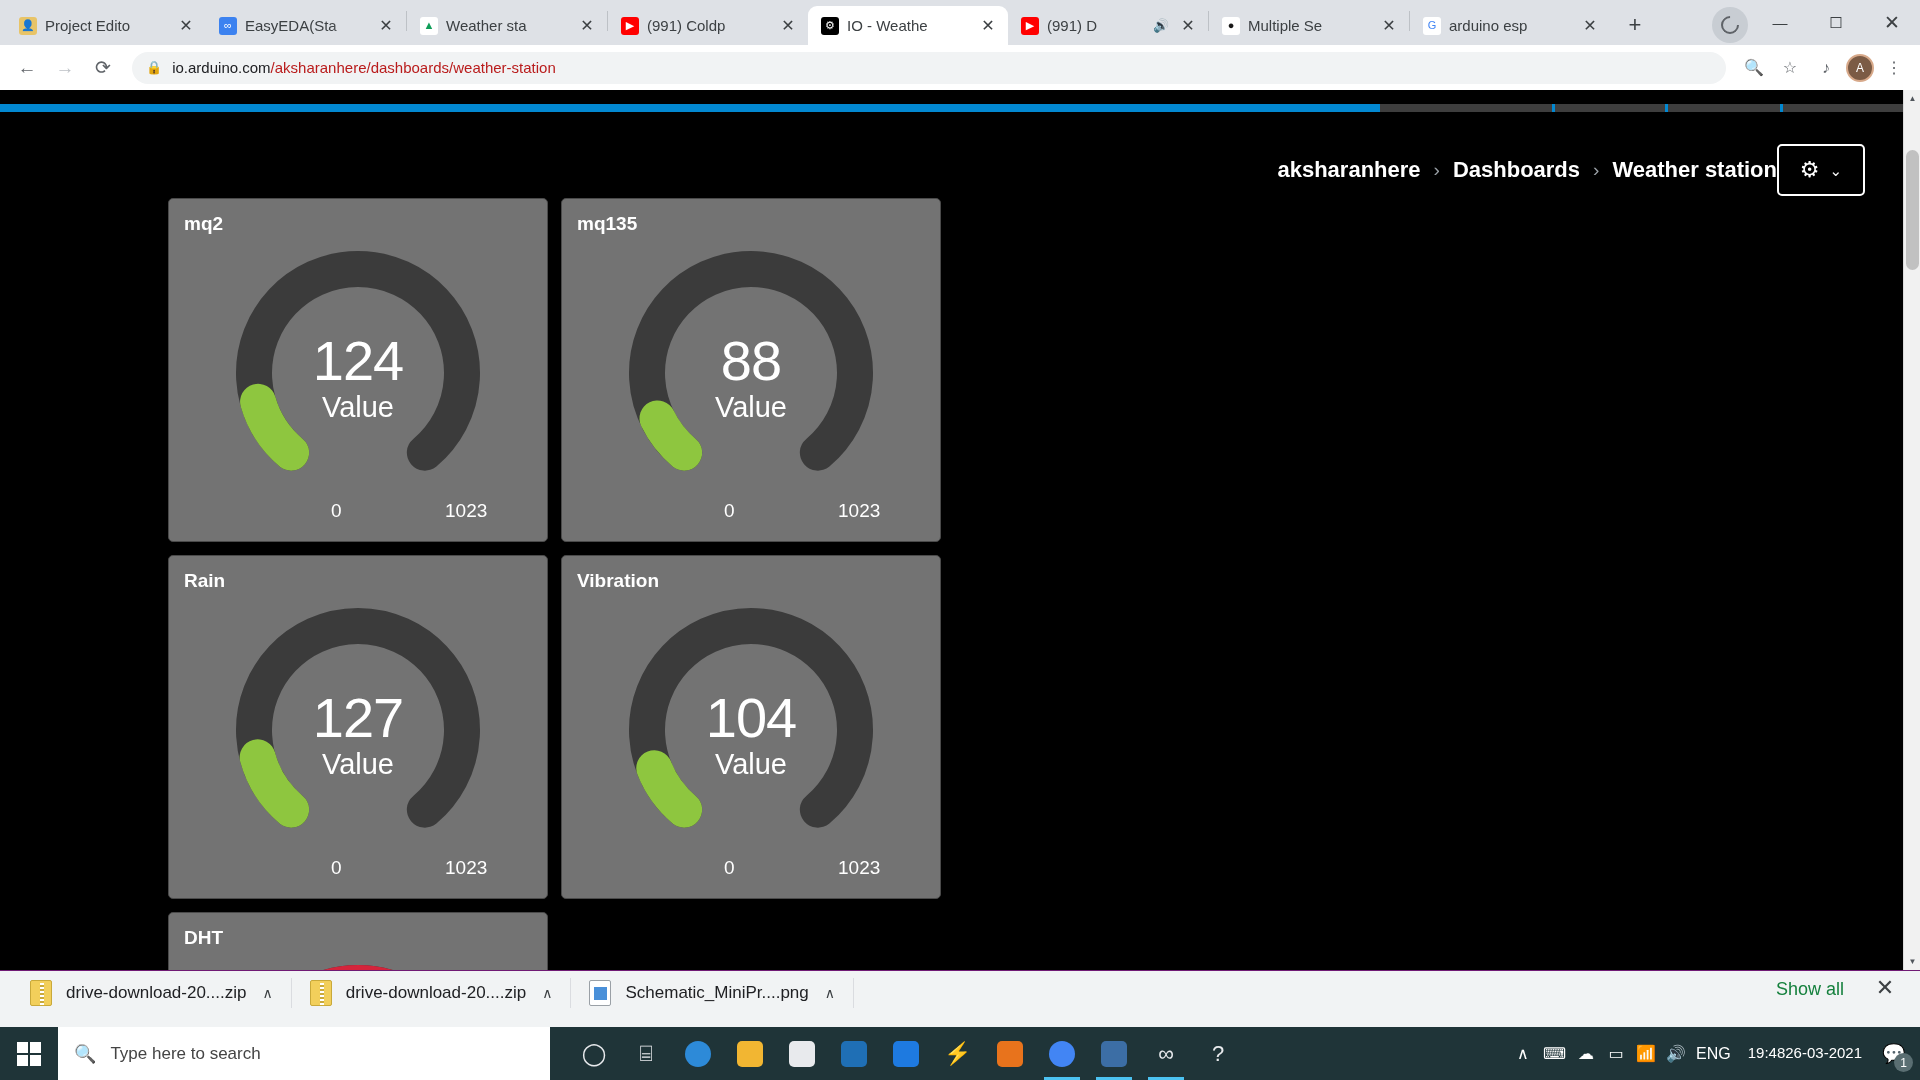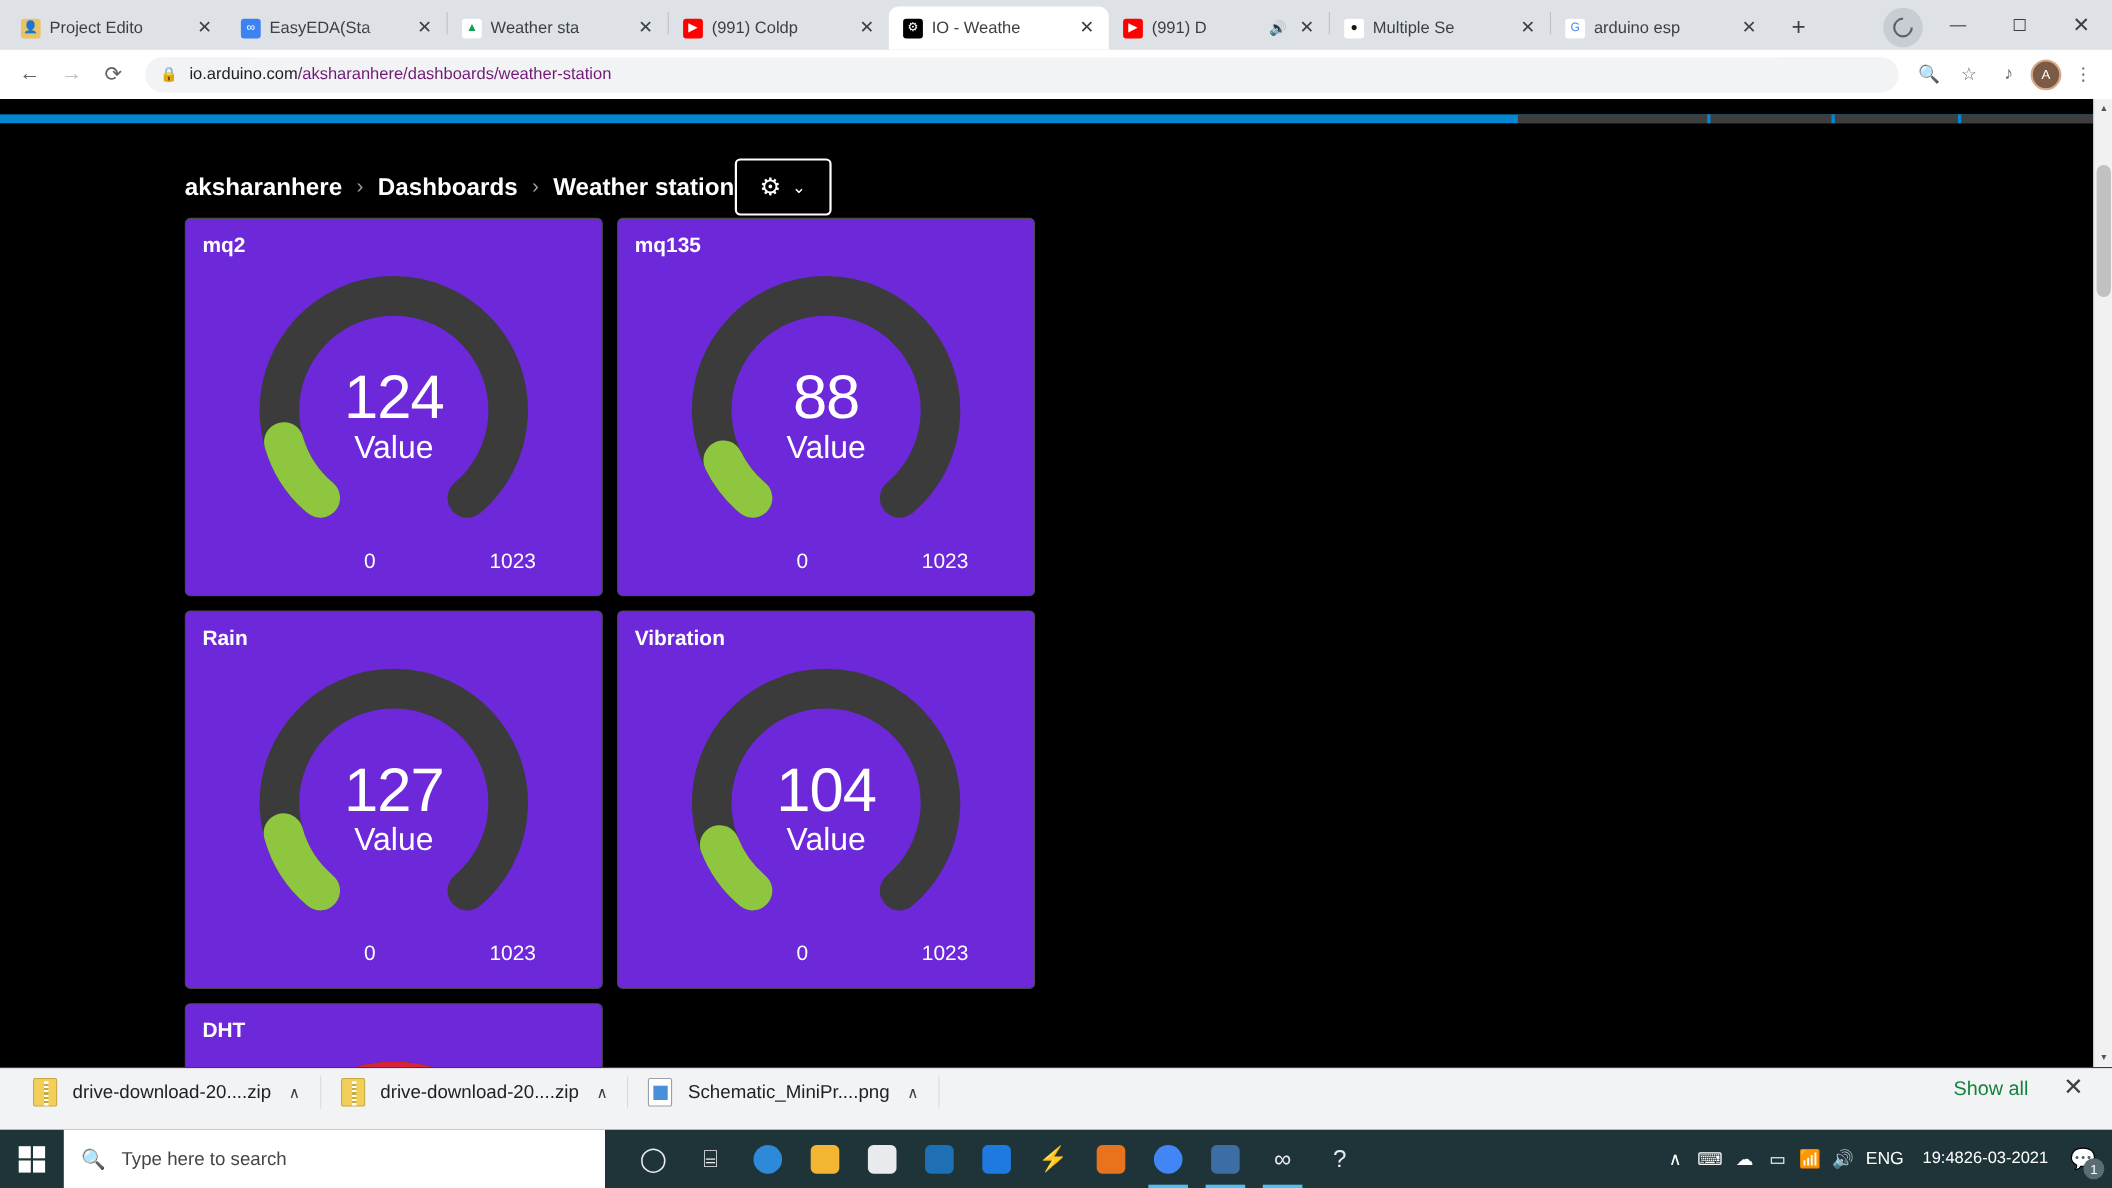--- a/index.html
+++ b/index.html
@@ -80,21 +80,21 @@
   .omnibox {
     flex: 1 1 auto; height: 32px; border-radius: 16px; background: #f1f3f4;
     display: flex; align-items: center; padding: 0 14px; gap: 10px;
     margin: 0 8px; min-width: 0;
   }
   .omnibox .lock { font-size: 13px; color: #5f6368; flex: 0 0 auto; }
   .omnibox .urltext {
     font-size: 15px; color: #202124; white-space: nowrap;
     overflow: hidden; flex: 1 1 auto;
   }
-  .omnibox .urltext .dim { color: #701a75; }
+  .omnibox .urltext .dim { color: #b91c1c; }
   .tb-icon {
     width: 32px; height: 32px; border-radius: 50%; flex: 0 0 32px;
     display: flex; align-items: center; justify-content: center;
     font-size: 16px; color: #5f6368;
   }
   .tb-avatar {
     width: 28px; height: 28px; border-radius: 50%; flex: 0 0 28px;
     background: #7b5b45; display: flex; align-items: center;
     justify-content: center; color: #fff; font-size: 12px;
     border: 2px solid #d7a98a;
@@ -110,38 +110,38 @@
   .io-topbar { height: 14px; background: #000; }
   .io-blue {
     height: 8px; background: #0288d1; position: relative;
   }
   .io-blue .seg {
     position: absolute; top: 0; height: 8px; background: #3e3e3e;
   }
   .io-blue .dot { position: absolute; top: 0; width: 3px; height: 8px; background: #0288d1; }
 
   .breadcrumb-row {
-    display: flex; align-items: center; justify-content: flex-start;
+    display: flex; align-items: center; justify-content: flex-end;
     padding: 30px 38px 0 168px; height: 86px;
   }
   .breadcrumb { display: flex; align-items: center; gap: 13px; }
   .bc-link { font-size: 22px; font-weight: bold; color: #ffffff; }
   .bc-sep { font-size: 19px; color: #9aa0a6; }
   .gear-btn {
     width: 88px; height: 52px; border: 2px solid #ffffff; border-radius: 5px;
     display: flex; align-items: center; justify-content: center; gap: 10px;
     background: #000000;
   }
   .gear-btn .g { font-size: 22px; color: #ffffff; line-height: 1; }
   .gear-btn .chev { font-size: 15px; color: #ffffff; line-height: 1; }
 
   .grid { padding: 0 0 0 168px; display: flex; flex-wrap: wrap; gap: 13px; width: 1330px; }
   .card {
     width: 380px; height: 344px; border: 1px solid #4a4a4a; border-radius: 5px;
-    background: #6d28d9; position: relative; overflow: hidden;
+    background: #737373; position: relative; overflow: hidden;
   }
   .card-title {
     position: absolute; top: 14px; left: 15px;
     font-size: 19px; font-weight: bold; color: #ffffff;
   }
   .gauge-wrap {
     position: absolute; left: 0; right: 0; top: 42px; height: 302px;
     display: flex; align-items: flex-start; justify-content: center;
   }
   .gauge { position: relative; width: 290px; height: 290px; }

